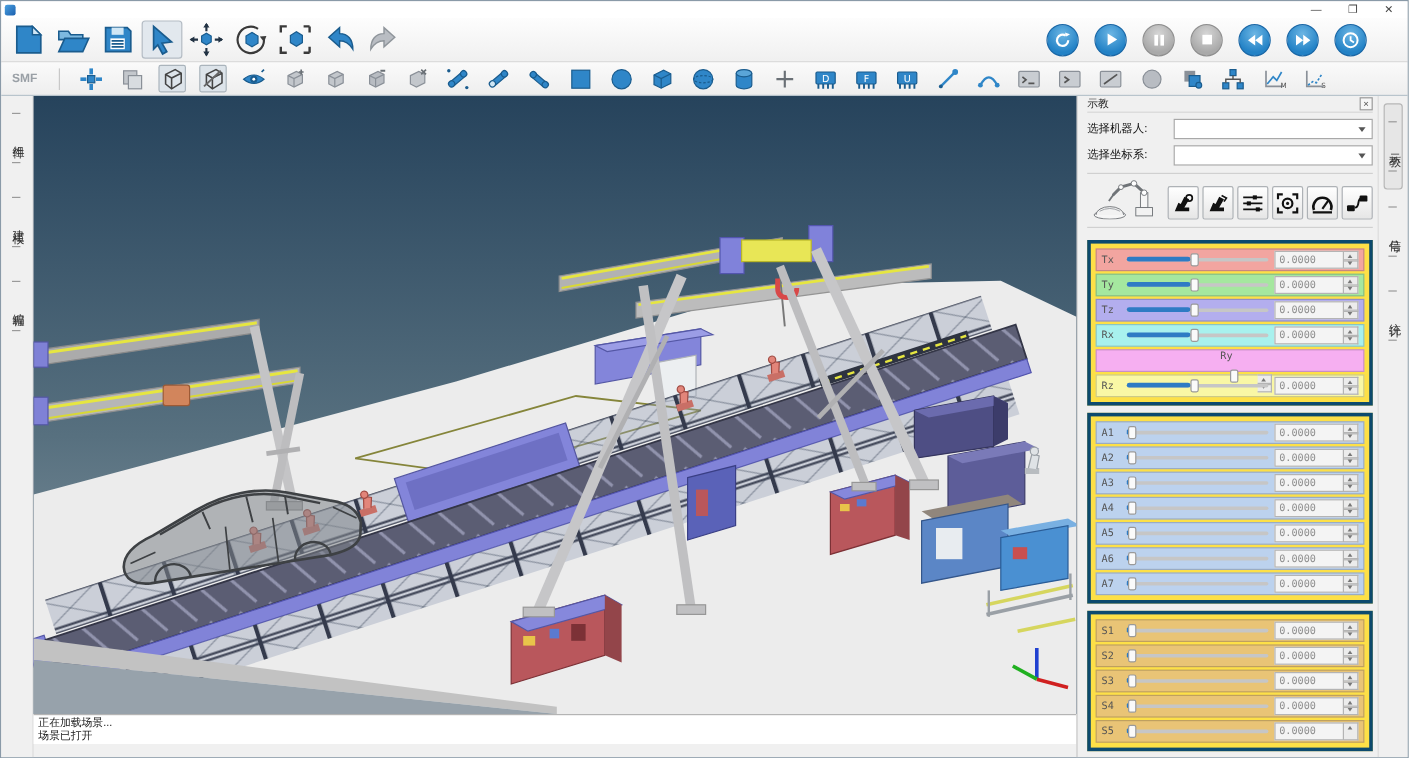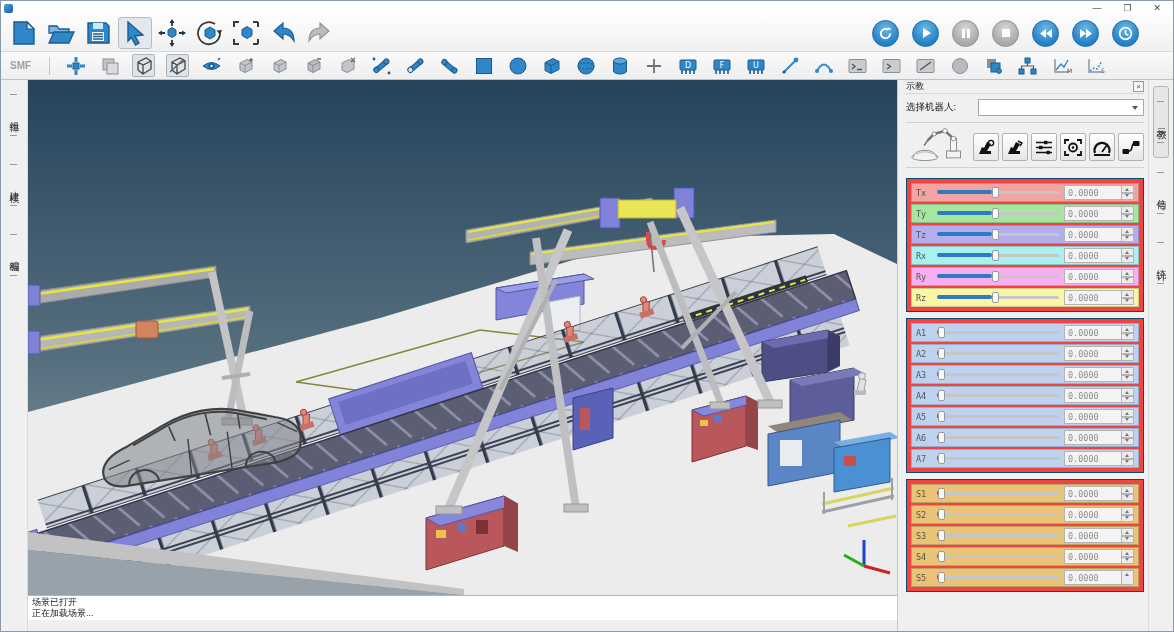--- a/index.html
+++ b/index.html
@@ -57,21 +57,21 @@
   .sel-label{font-size:9.5px;color:#111;width:72px;}
   .combo{flex:1;height:17px;background:#fff;border:1px solid #a8a8a8;position:relative;display:flex;align-items:center;}
   .combo input{border:none;outline:none;flex:1;height:100%;font-size:9px;padding:0 3px;background:transparent;}
   .combo .arrow{width:0;height:0;border-left:3.5px solid transparent;border-right:3.5px solid transparent;
                 border-top:4px solid #555;margin-right:5px;}
   .hsep{height:1px;background:#d0d0d0;margin:6px 0 4px 0;}
   #teach-icons{display:flex;align-items:flex-end;gap:3px;height:34px;}
   .robot-sketch{width:72px;height:34px;}
   .titn{width:29px;height:28px;border:1px solid #aeb2b6;background:linear-gradient(#ffffff,#e6e6e6);
         display:flex;align-items:center;justify-content:center;border-radius:2px;}
-  .axis-group{border:1px solid #0c4a6e;background:#ef4444;padding:4px;display:flex;flex-direction:column;gap:2px;margin-top:6px;}
+  .axis-group{border:3px solid #0c4a6e;background:#fde047;padding:4px;display:flex;flex-direction:column;gap:2px;margin-top:6px;}
   .axis-row{height:19px;display:flex;align-items:center;gap:5px;padding:0 4px;border:1px solid rgba(0,0,0,0.18);}
   .axis-label{width:16px;font-size:8.5px;color:#555;font-family:"DejaVu Sans Mono",monospace;}
   .slider{flex:1;height:13px;position:relative;}
   .slider .track{position:absolute;left:0;right:0;top:5px;height:3px;background:#c6c6c6;border-radius:2px;}
   .slider .fill{position:absolute;left:0;top:4px;height:4px;background:#2e7bc4;border-radius:2px;}
   .slider .thumb{position:absolute;top:1px;width:7px;height:11px;background:#fafafa;border:1px solid #9a9a9a;border-radius:2px;}
   .cart .fill{width:45%;} .cart .thumb{left:45%;}
   .flat .fill{width:2%;}  .flat .thumb{left:1%;}
   .spin{display:flex;height:15px;}
   .spin input{width:58px;height:15px;border:1px solid #b4b4b4;background:#f4f4f4;color:#8f8f8f;
@@ -601,33 +601,40 @@
           <polygon points="0,470 436,515 0,515" fill="#97a2ab"></polygon>
 
           <g transform="translate(836,486)">
             <line x1="0" y1="0" x2="0" y2="-26" stroke="#2040d0" stroke-width="3"></line>
             <line x1="0" y1="0" x2="26" y2="7" stroke="#d02020" stroke-width="3"></line>
             <line x1="0" y1="0" x2="-20" y2="-11" stroke="#20b020" stroke-width="3"></line>
           </g>
         </svg>
       </div>
       <div id="log">
+        <div>正在加载场景...</div>
         <div>场景已打开</div>
-        <div>正在加载场景...</div>
       </div>
     </div>
 
     <div id="right-panel">
       <div id="panel-title">
         <span>示教</span>
         <span id="panel-close">×</span>
       </div>
 
       <div class="sel-row">
         <span class="sel-label">选择机器人:</span>
+        <div class="combo">
+          <input readonly="" value="" style="">
+          <span class="arrow"></span>
+        </div>
+      </div>
+      <div class="sel-row">
+        <span class="sel-label">选择坐标系:</span>
         <div class="combo">
           <input readonly="" value="" style="">
           <span class="arrow"></span>
         </div>
       </div>
 
       <div class="hsep"></div>
 
       <div id="teach-icons">
         <svg class="robot-sketch" viewBox="0 0 74 44">
@@ -741,21 +748,21 @@
               <div class="thumb"></div>
             </div>
           <div class="spin">
               <input readonly="" value="0.0000" style="">
               <div class="spin-btns">
                 <div class="up"></div>
                 <div class="dn"></div>
               </div>
             </div>
         </div>
-        <div class="axis-row" style="background: rgb(246, 175, 241);">
+        <div class="axis-row" style="background: rgb(246, 175, 241); flex-direction: column;">
           <span class="axis-label">Ry</span>
           <div class="slider cart">
               <div class="track"></div>
               <div class="fill"></div>
               <div class="thumb"></div>
             </div>
           <div class="spin">
               <input readonly="" value="0.0000" style="">
               <div class="spin-btns">
                 <div class="up"></div>

